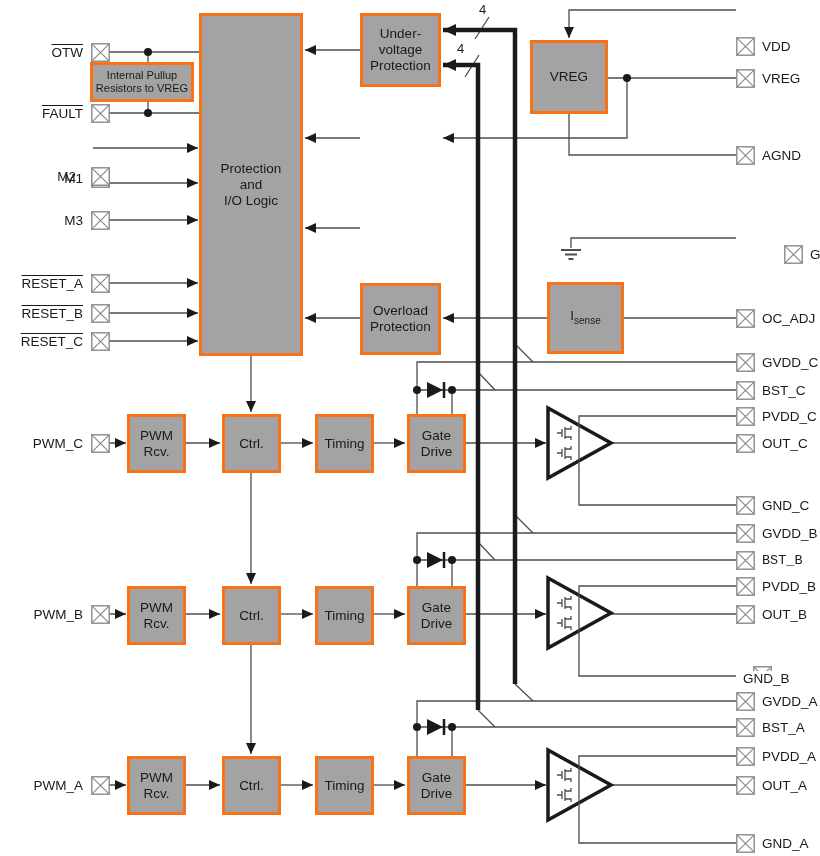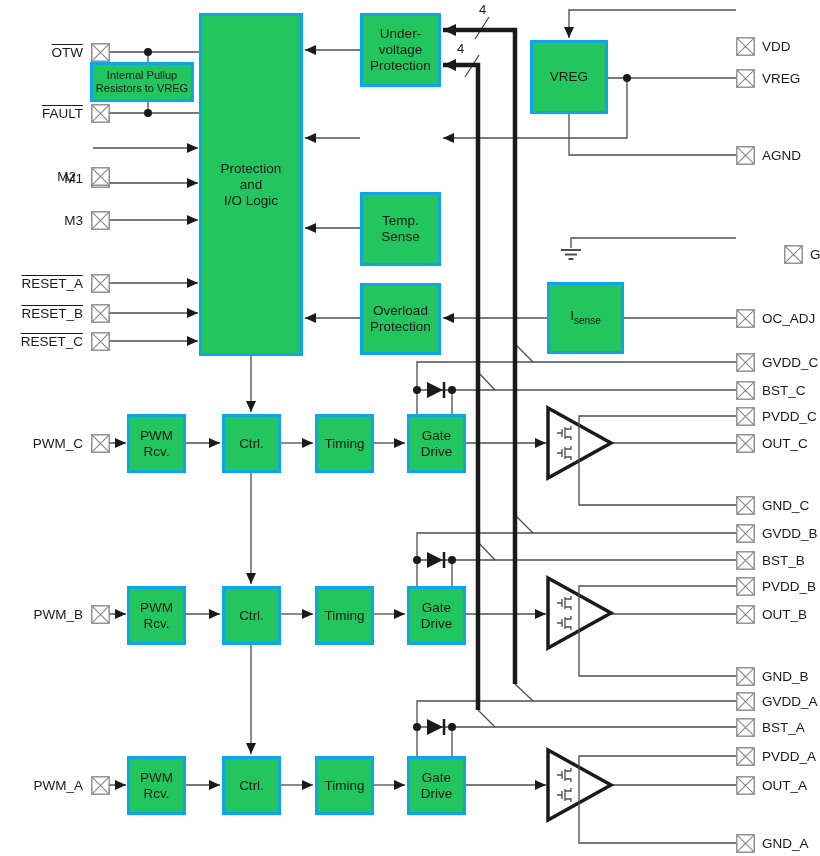--- a/index.html
+++ b/index.html
@@ -2,21 +2,21 @@
 <html><head>
 <meta charset="utf-8">
 <style>
   html,body { margin:0; padding:0; background:#ffffff; }
   .stage {
     position:relative; width:820px; height:856px; background:#ffffff;
     font-family:"Liberation Sans", sans-serif; color:#1a1a1a; overflow:hidden;
   }
   .layer { position:absolute; left:0; top:0; }
   .blk {
-    position:absolute; box-sizing:border-box; border:3px solid #0ea5e9; background:#22c55e;
+    position:absolute; box-sizing:border-box; border:3px solid #f97316; background:#a3a3a3;
     display:flex; flex-direction:column; align-items:center; justify-content:center;
     text-align:center; font-size:13.5px; line-height:16px; z-index:3;
   }
   .blk.small-text { font-size:11px; line-height:13px; }
   .blk sub { font-size:10px; }
   .pin { position:absolute; display:flex; align-items:center; height:20px; z-index:4; }
   .pin-l { left:0; width:94px; justify-content:flex-end;padding-left:16px; }
   .pin-r { left:736px; }
   .pin-label { font-size:13.5px; white-space:nowrap; }
   .pin-l .pin-label { margin-right:8px; }
@@ -175,24 +175,20 @@
     <span>I/O Logic</span>
   </div>
 
   <div class="blk" style="left:360px; top:13px; width:81px; height:74px;">
     <span>Under-</span>
     <span>voltage</span>
     <span>Protection</span>
   </div>
 
 
-  <div class="blk" style="left:360px; top:192px; width:81px; height:74px;">
-    <span>Temp.</span>
-    <span>Sense</span>
-  </div>
 
   <div class="blk" style="left:360px; top:283px; width:81px; height:72px;">
     <span>Overload</span>
     <span>Protection</span>
   </div>
 
   <div class="blk" style="left:530px; top:40px; width:78px; height:74px;">
     <span>VREG</span>
   </div>
 
@@ -401,42 +397,42 @@
       </svg>
     <span class="pin-label">GND_C</span>
   </div>
   <div class="pin pin-r" style="top:523px;">
     <svg class="pinbox" width="19" height="19">
         <rect x="0.8" y="0.8" width="17.4" height="17.4" fill="#ffffff" stroke="#8a8a8a" stroke-width="1.4"></rect>
         <path d="M0.8,0.8 L18.2,18.2 M18.2,0.8 L0.8,18.2" stroke="#8a8a8a" stroke-width="1.2"></path>
       </svg>
     <span class="pin-label">GVDD_B</span>
   </div>
-  <div class="pin pin-r" style="top:550px;">
+  <div class="pin pin-r" style="top:550px;font-family:Liberation Mono, monospace;">
     <svg class="pinbox" width="19" height="19">
         <rect x="0.8" y="0.8" width="17.4" height="17.4" fill="#ffffff" stroke="#8a8a8a" stroke-width="1.4"></rect>
         <path d="M0.8,0.8 L18.2,18.2 M18.2,0.8 L0.8,18.2" stroke="#8a8a8a" stroke-width="1.2"></path>
       </svg>
     <span class="pin-label">BST_B</span>
   </div>
   <div class="pin pin-r" style="top:576px;">
     <svg class="pinbox" width="19" height="19">
         <rect x="0.8" y="0.8" width="17.4" height="17.4" fill="#ffffff" stroke="#8a8a8a" stroke-width="1.4"></rect>
         <path d="M0.8,0.8 L18.2,18.2 M18.2,0.8 L0.8,18.2" stroke="#8a8a8a" stroke-width="1.2"></path>
       </svg>
     <span class="pin-label">PVDD_B</span>
   </div>
   <div class="pin pin-r" style="top:604px;">
     <svg class="pinbox" width="19" height="19">
         <rect x="0.8" y="0.8" width="17.4" height="17.4" fill="#ffffff" stroke="#8a8a8a" stroke-width="1.4"></rect>
         <path d="M0.8,0.8 L18.2,18.2 M18.2,0.8 L0.8,18.2" stroke="#8a8a8a" stroke-width="1.2"></path>
       </svg>
     <span class="pin-label">OUT_B</span>
   </div>
-  <div class="pin pin-r" style="top:666px;">
+  <div class="pin pin-r" style="top:666px;flex-direction:column;">
     <svg class="pinbox" width="19" height="19">
         <rect x="0.8" y="0.8" width="17.4" height="17.4" fill="#ffffff" stroke="#8a8a8a" stroke-width="1.4"></rect>
         <path d="M0.8,0.8 L18.2,18.2 M18.2,0.8 L0.8,18.2" stroke="#8a8a8a" stroke-width="1.2"></path>
       </svg>
     <span class="pin-label">GND_B</span>
   </div>
   <div class="pin pin-r" style="top:691px;">
     <svg class="pinbox" width="19" height="19">
         <rect x="0.8" y="0.8" width="17.4" height="17.4" fill="#ffffff" stroke="#8a8a8a" stroke-width="1.4"></rect>
         <path d="M0.8,0.8 L18.2,18.2 M18.2,0.8 L0.8,18.2" stroke="#8a8a8a" stroke-width="1.2"></path>

